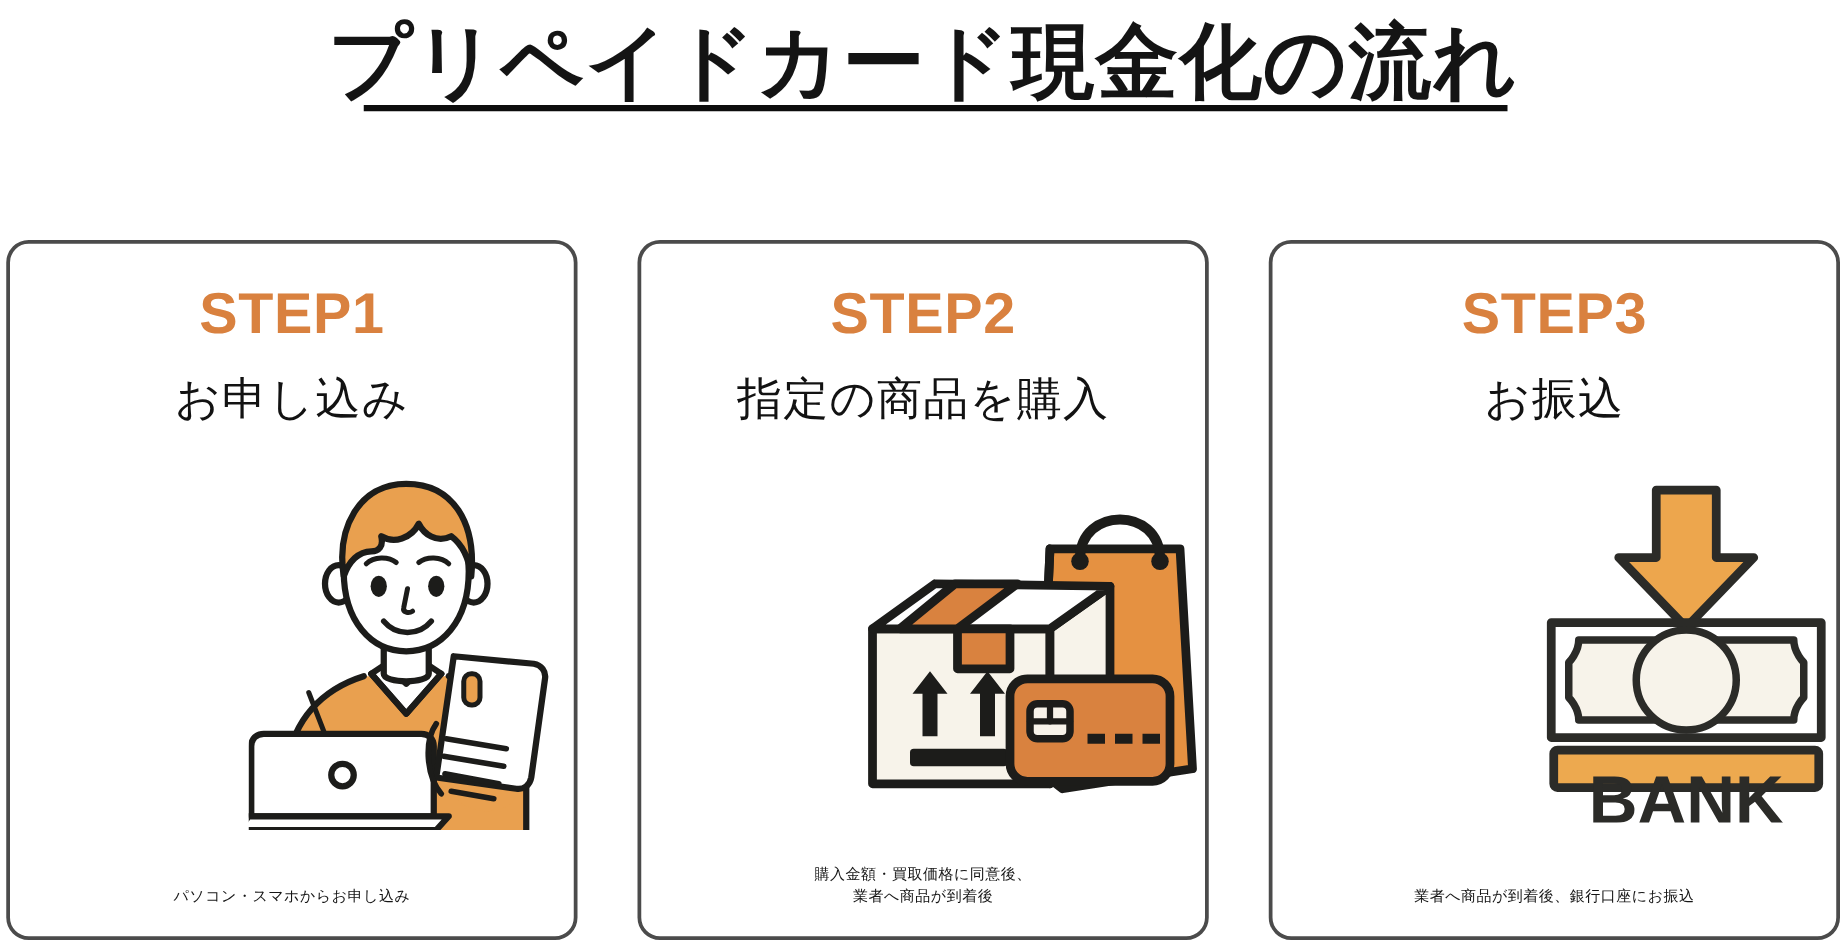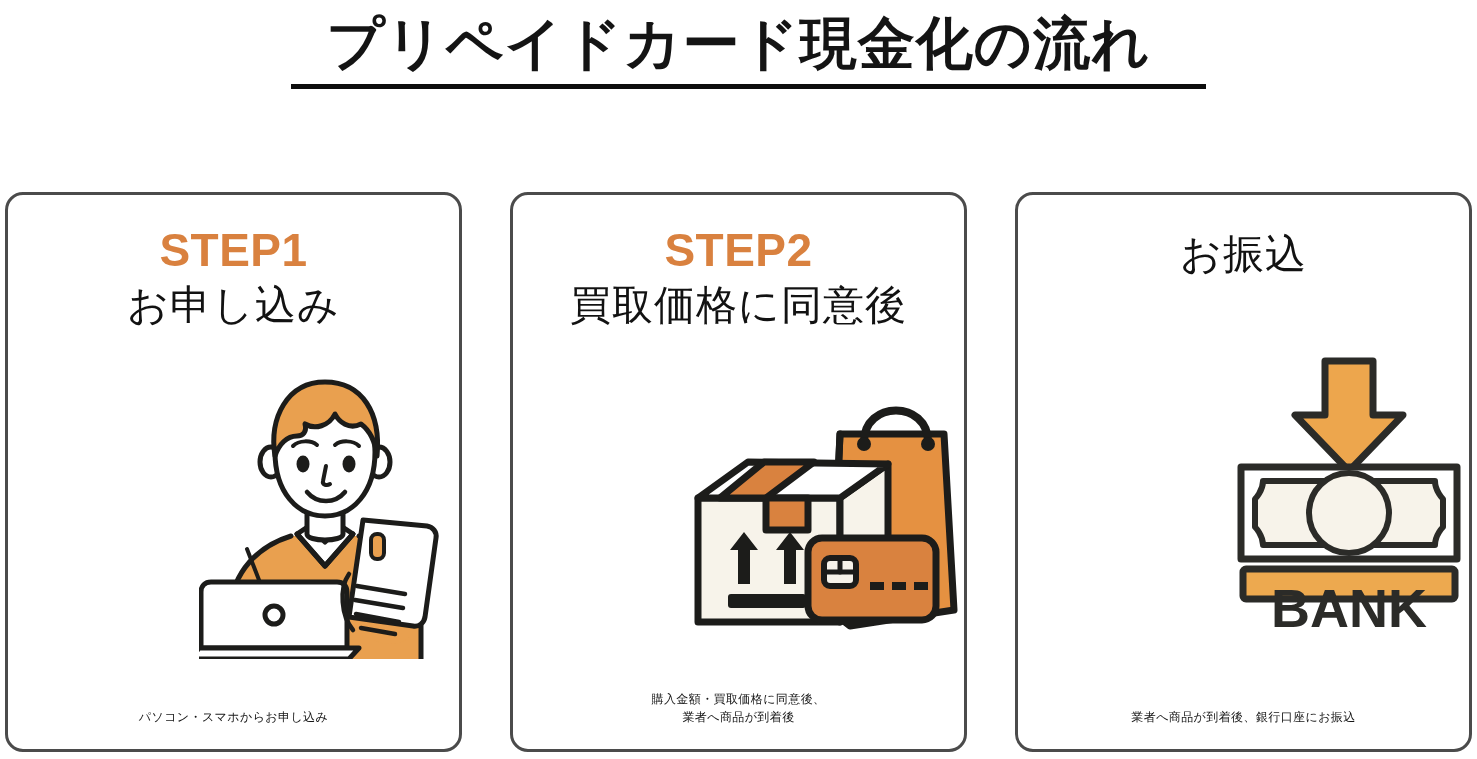--- a/index.html
+++ b/index.html
@@ -21,21 +21,21 @@
 
   
   .title-wrap {
     position: absolute;
     top: 8px;
     left: 0;
     width: 1477px;
     text-align: center;
   }
   .title {
-    font-size: 57px;
+    font-size: 66px;
     font-weight: 700;
     color: #141414;
     letter-spacing: 1px;
     line-height: 1.25;
     font-family: "Liberation Sans", "DejaVu Sans", sans-serif;
   }
   .title-rule {
     position: absolute;
     top: 84px;
     left: 291px;
@@ -71,22 +71,22 @@
   .step-label {
     font-size: 46px;
     font-weight: 800;
     color: #d9813f;
     letter-spacing: 0.5px;
     line-height: 1.1;
     font-family: "Liberation Sans", "DejaVu Sans", sans-serif;
   }
 
   .step-heading {
-    margin-top: 4px;
-    font-size: 41px;
+    margin-top: 20px;
+    font-size: 36px;
     font-weight: 400;
     color: #121212;
     line-height: 1.25;
     letter-spacing: 1px;
     font-family: "Liberation Sans", "DejaVu Sans", sans-serif;
   }
 
   .art {
     flex: 1 1 auto;
     width: 100%;
@@ -174,21 +174,21 @@
         </svg>
       </div>
 
       <div class="caption">
         <div>パソコン・スマホからお申し込み</div>
       </div>
     </div>
 
     <div class="card">
       <div class="step-label">STEP2</div>
-      <div class="step-heading">買取価格に同意後</div>
+      <div class="step-heading">指定の商品を購入</div>
 
       <div class="art">
         <svg width="272" height="258" viewBox="0 0 272 258">
           <g stroke="#1c1c1a" stroke-width="7" stroke-linejoin="round" stroke-linecap="round">
 
             <path d="M148 56 L252 56 L262 232 L158 248 L140 234 Z" fill="#e59141"></path>
             <path d="M148 56 L140 234" fill="none"></path>
 
             <path d="M172 64 C172 22 236 22 236 64" fill="none" stroke-width="8"></path>
             <circle cx="172" cy="66" r="7" fill="#1c1c1a" stroke="none"></circle>
@@ -225,20 +225,21 @@
         </svg>
       </div>
 
       <div class="caption">
         <div>購入金額・買取価格に同意後、</div>
         <div>業者へ商品が到着後</div>
       </div>
     </div>
 
     <div class="card">
+      <div class="step-label">STEP3</div>
       <div class="step-heading">お振込</div>
 
       <div class="art">
         <svg width="240" height="272" viewBox="0 0 240 272">
           <g stroke="#2b2b28" stroke-width="7" stroke-linejoin="round" stroke-linecap="round">
 
             <path d="M96 6 L144 6 L144 60 L174 60 L120 116 L66 60 L96 60 Z" fill="#eda64d"></path>
 
             <rect x="12" y="112" width="216" height="92" fill="#ffffff"></rect>
 

